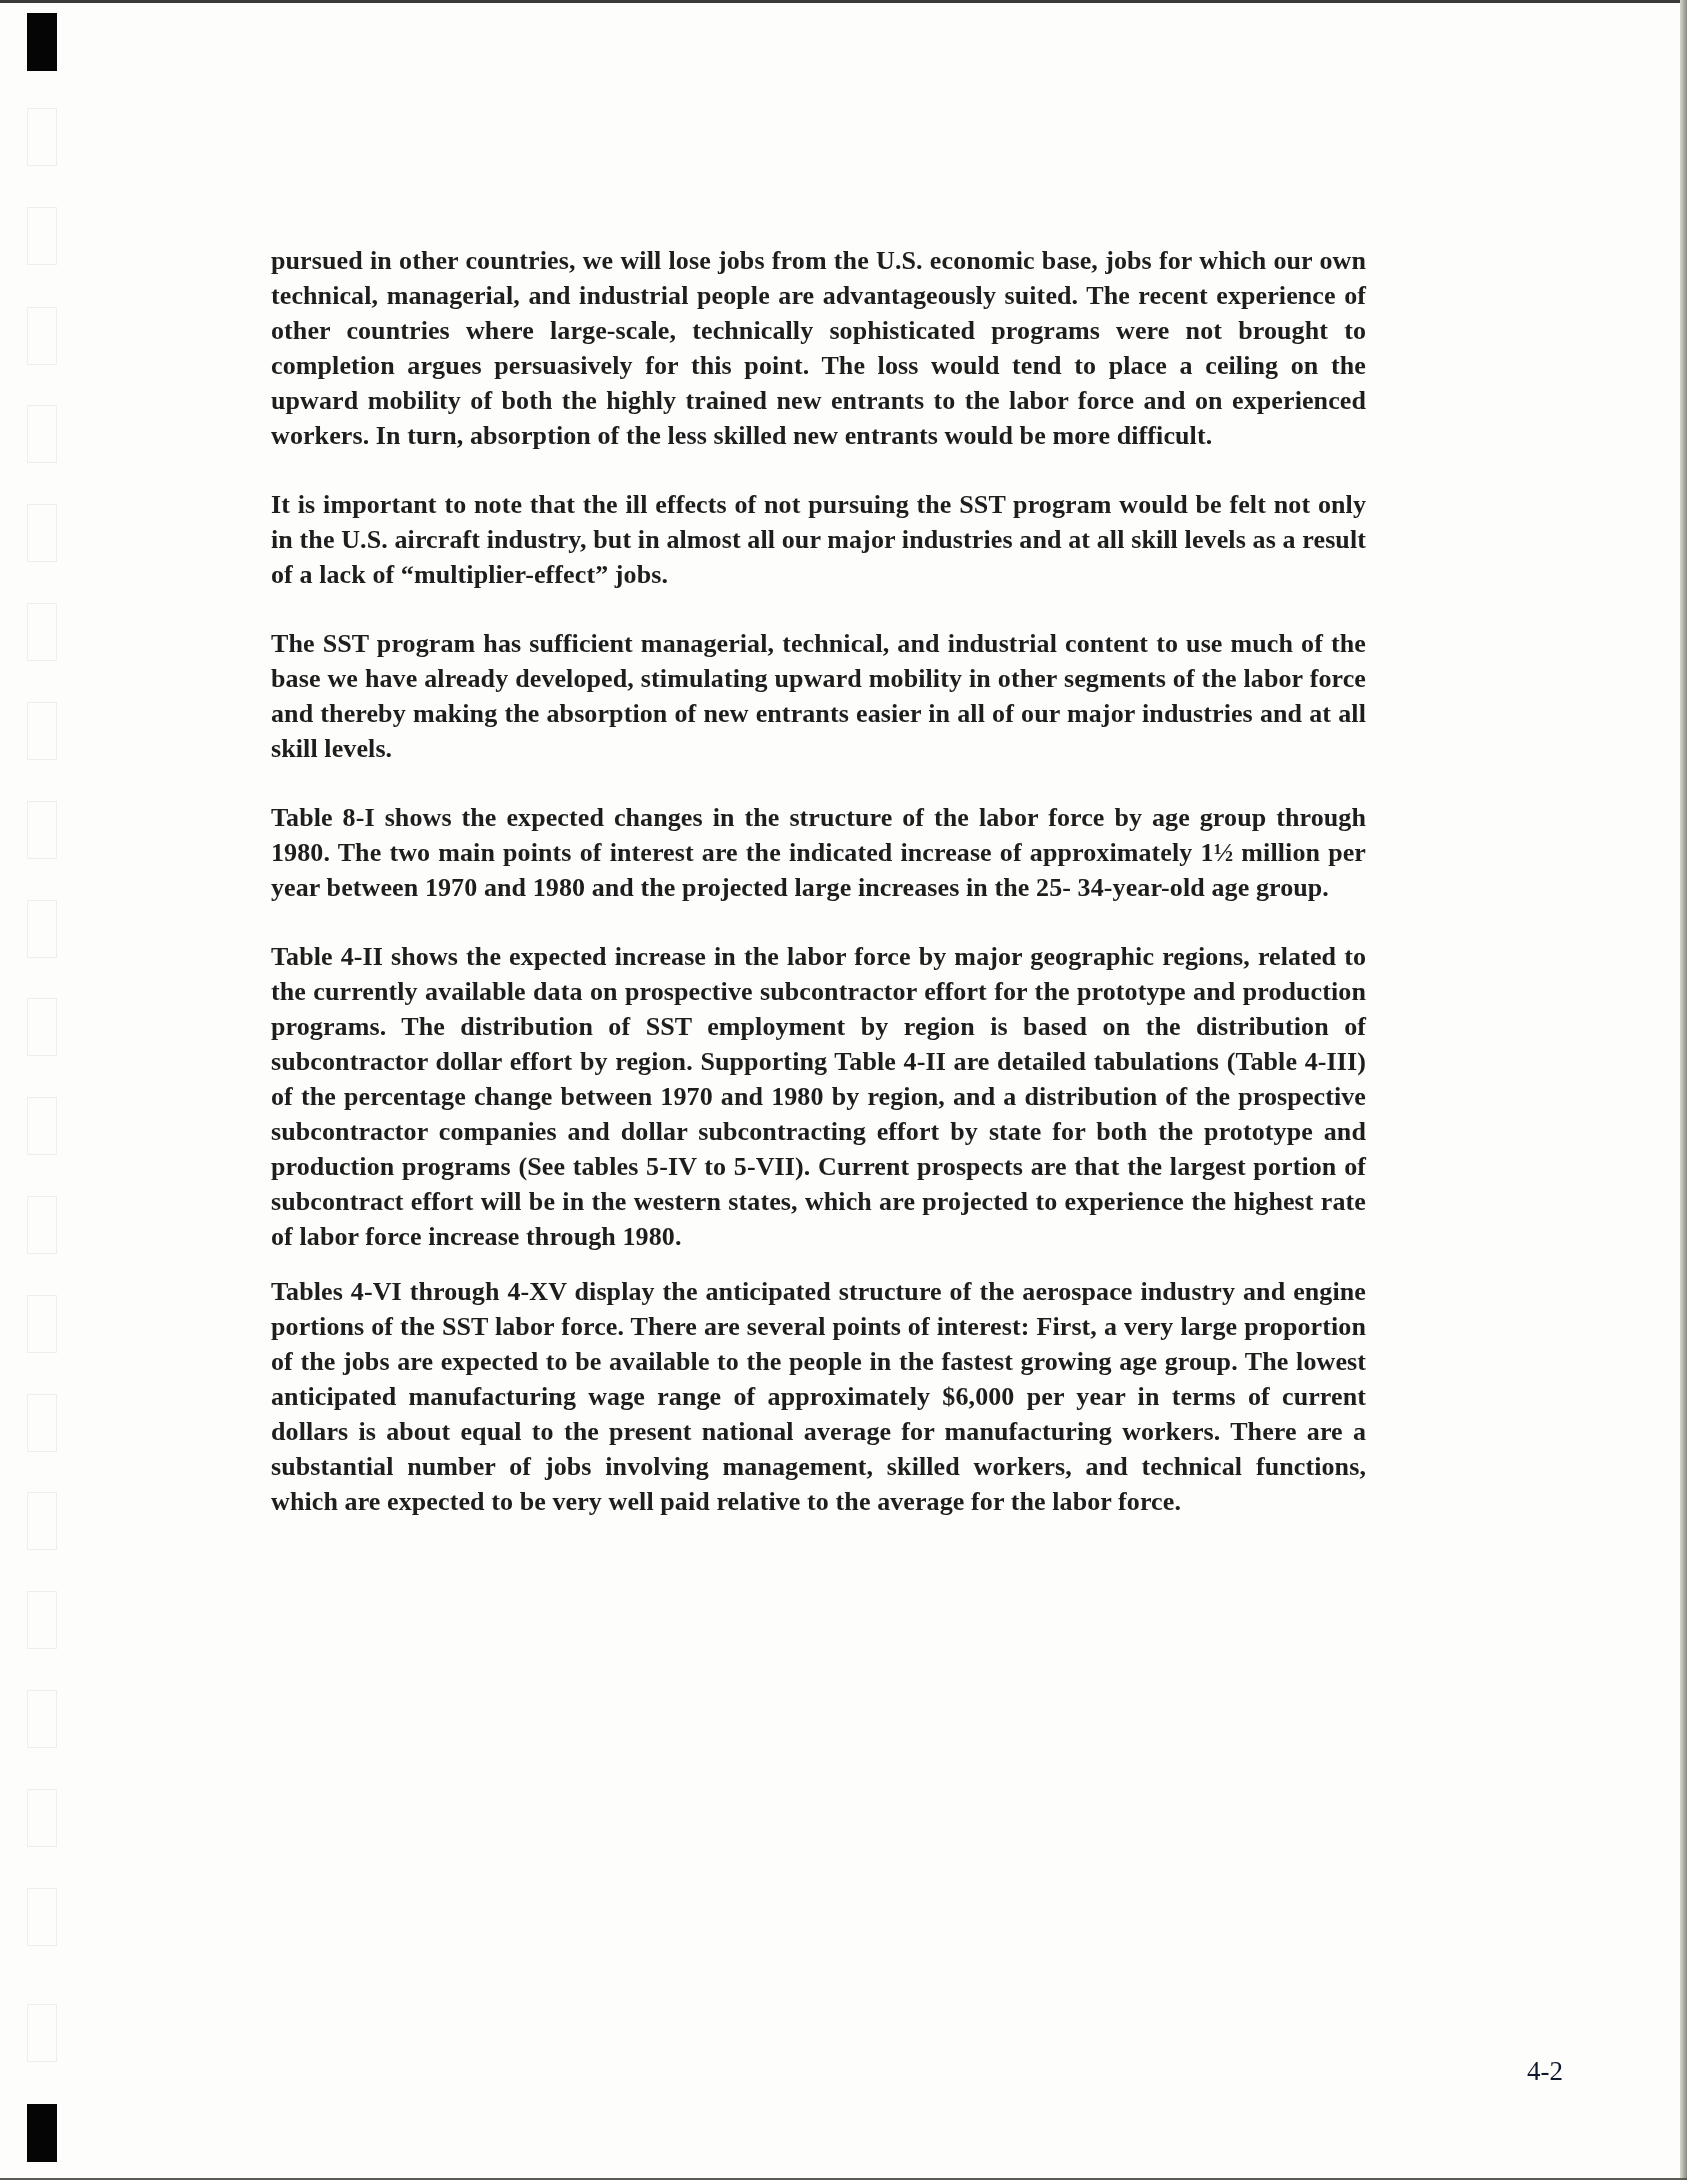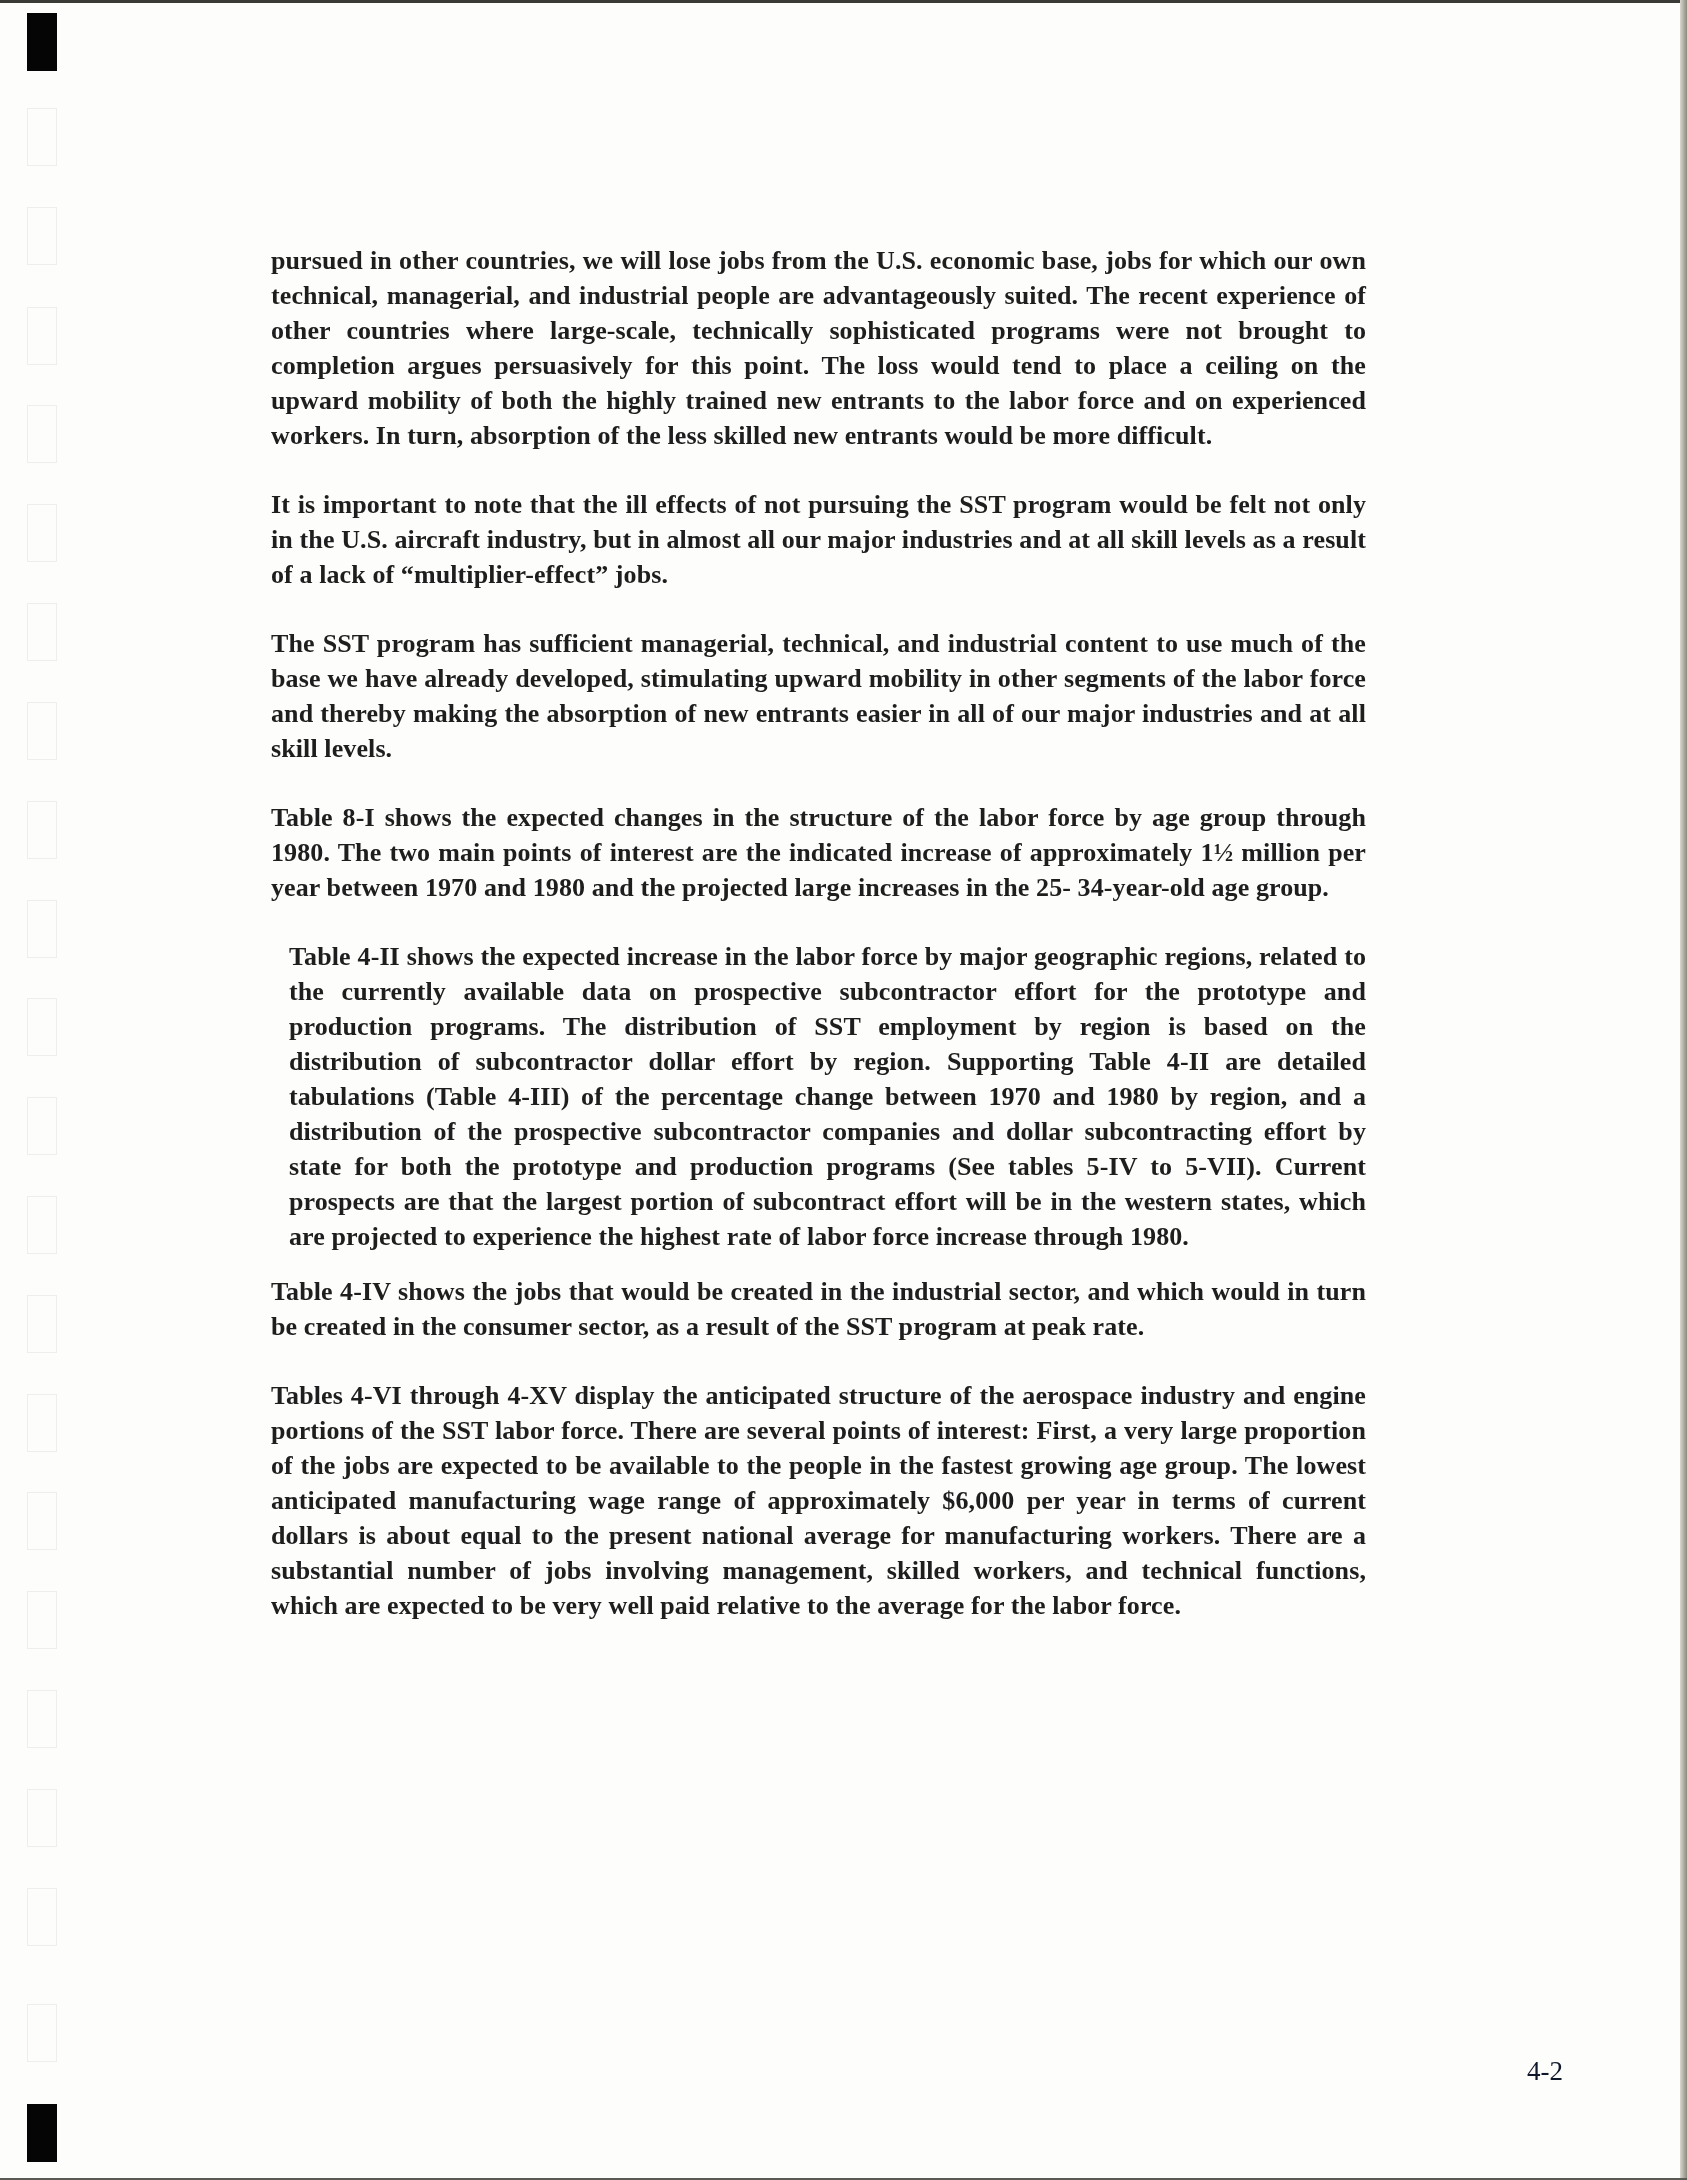--- a/index.html
+++ b/index.html
@@ -60,21 +60,20 @@
     }
     .para {
       margin: 0 0 34px 0;
       text-align: justify;
       text-align-last: left;
       letter-spacing: 0.1px;
       font-weight: bold;
     }
     .para.tight {
       margin-bottom: 20.4px;
-      margin-left: 18px;
     }
     .page-number {
       position: absolute;
       left: 1527px;
       top: 2056px;
       font-size: 27px;
       color: #0f172a;
     }
   </style>
 </head>
@@ -108,18 +107,17 @@
     <div class="bind-mark" style="top: 2004px;"></div>
     <div class="bind-mark solid" style="top: 2104px;"></div>
   </div>
 
 <div class="text-block">
   <p class="para">pursued in other countries, we will lose jobs from the U.S. economic base, jobs for which our own technical, managerial, and industrial people are advantageously suited. The recent experience of other countries where large-scale, technically sophisticated programs were not brought to completion argues persuasively for this point. The loss would tend to place a ceiling on the upward mobility of both the highly trained new entrants to the labor force and on experienced workers. In turn, absorption of the less skilled new entrants would be more difficult.</p>
   <p class="para">It is important to note that the ill effects of not pursuing the SST program would be felt not only in the U.S. aircraft industry, but in almost all our major industries and at all skill levels as a result of a lack of “multiplier-effect” jobs.</p>
   <p class="para">The SST program has sufficient managerial, technical, and industrial content to use much of the base we have already developed, stimulating upward mobility in other segments of the labor force and thereby making the absorption of new entrants easier in all of our major industries and at all skill levels.</p>
   <p class="para">Table 8-I shows the expected changes in the structure of the labor force by age group through 1980. The two main points of interest are the indicated increase of approximately 1½ million per year between 1970 and 1980 and the projected large increases in the 25- 34-year-old age group.</p>
   <p class="para tight">Table 4-II shows the expected increase in the labor force by major geographic regions, related to the currently available data on prospective subcontractor effort for the prototype and production programs. The distribution of SST employment by region is based on the distribution of subcontractor dollar effort by region. Supporting Table 4-II are detailed tabulations (Table 4-III) of the percentage change between 1970 and 1980 by region, and a distribution of the prospective subcontractor companies and dollar subcontracting effort by state for both the prototype and production programs (See tables 5-IV to 5-VII).  Current prospects are that the largest portion of subcontract effort will be in the western states, which are projected to experience the highest rate of labor force increase through 1980.</p>
-  <p class="para">Table 4-IV shows the jobs that would be created in the industrial sector, and which would in turn be created in the consumer sector, as a result of the SST program at peak rate.</p>
   <p class="para">Tables 4-VI through 4-XV display the anticipated structure of the aerospace industry and engine portions of the SST labor force. There are several points of interest: First, a very large proportion of the jobs are expected to be available to the people in the fastest growing age group. The lowest anticipated manufacturing wage range of approximately $6,000 per year in terms of current dollars is about equal to the present national average for manufacturing workers. There are a substantial number of jobs involving management, skilled workers, and technical functions, which are expected to be very well paid relative to the average for the labor force.</p>
 </div>
 
 <div class="page-number">4-2</div>
 
 
 </body></html>

